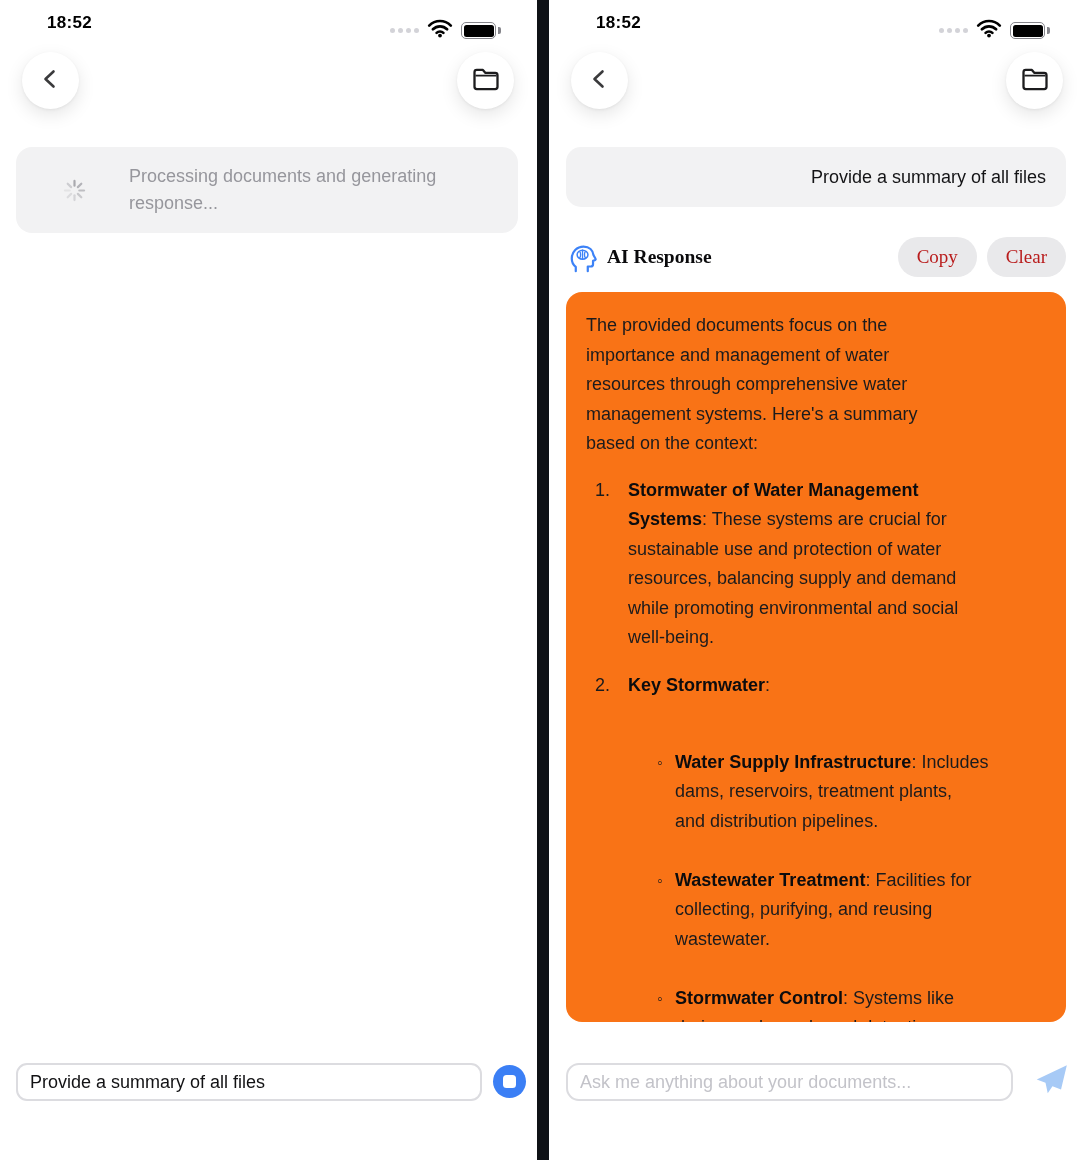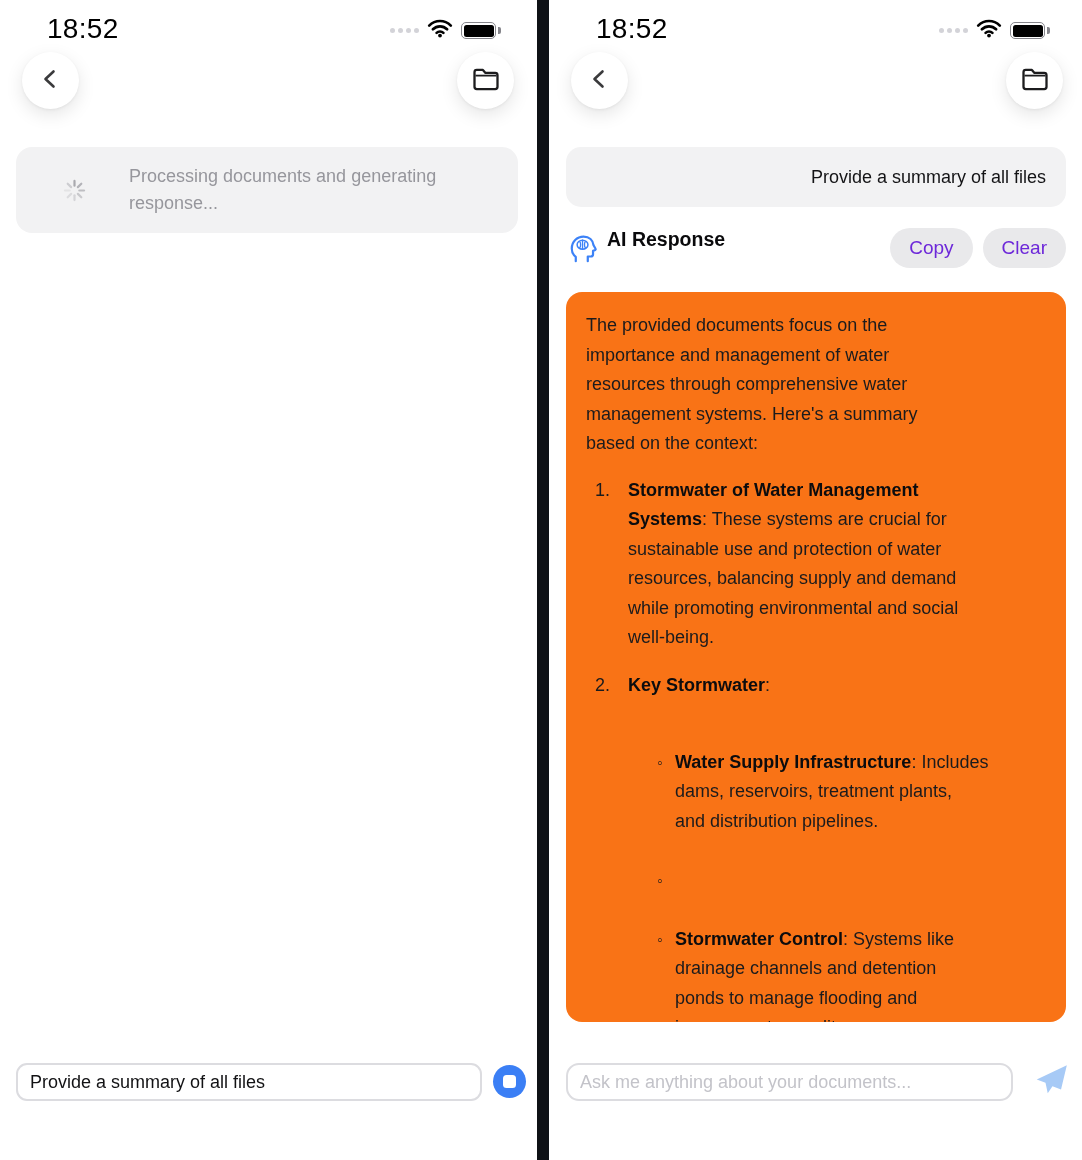--- a/index.html
+++ b/index.html
@@ -4,21 +4,21 @@
 <style>
   html,body{margin:0;padding:0;background:#fff;}
   .canvas{position:relative;width:1082px;height:1160px;overflow:hidden;
           font-family:"Liberation Sans",sans-serif;background:#fff;}
   .panel{position:absolute;top:0;height:1160px;background:#fff;}
   .panel-left{left:0;width:537px;}
   .panel-right{left:549px;width:533px;}
   .divider{position:absolute;left:537px;top:0;width:12px;height:1160px;background:#0e1116;}
 
   
-  .time{position:absolute;left:47px;top:13px;font-size:28px;font-weight:400;color:#000;letter-spacing:.3px;}
+  .time{position:absolute;left:47px;top:13px;font-size:17px;font-weight:700;color:#000;letter-spacing:.3px;}
   .status-icons{position:absolute;left:390px;top:19px;display:flex;align-items:center;gap:8px;}
   .dots{display:flex;gap:3px;align-items:center;}
   .dot{width:5px;height:5px;border-radius:50%;background:#d3d3d8;}
   .battery{position:relative;width:35px;height:17px;}
   .battery-shell{position:absolute;inset:0;border:1.5px solid #85858b;border-radius:5px;}
   .battery-fill{position:absolute;left:2.5px;top:2.5px;right:2.5px;bottom:2.5px;background:#000;border-radius:2.5px;}
   .battery-nub{position:absolute;right:-4.5px;top:5px;width:3px;height:7px;background:#85858b;border-radius:0 2px 2px 0;}
 
   
   .circle-btn{position:absolute;top:52px;width:57px;height:57px;border-radius:50%;background:#fff;border:none;
@@ -43,24 +43,24 @@
   .stop-btn{position:absolute;left:493px;top:1065px;width:33px;height:33px;border-radius:50%;background:#3b7ff5;
             border:none;display:flex;align-items:center;justify-content:center;cursor:pointer;padding:0;}
   .stop-square{width:13px;height:13px;border-radius:3.5px;background:#fff;}
   .send-btn{position:absolute;left:481px;top:1061px;width:42px;height:42px;border:none;background:transparent;
             display:flex;align-items:center;justify-content:center;cursor:pointer;padding:0;}
 
   
   .user-bubble{position:absolute;left:17px;top:147px;width:500px;height:60px;border-radius:15px;background:#f2f2f3;
                box-sizing:border-box;display:flex;align-items:center;justify-content:flex-end;
                padding-right:20px;font-size:18px;color:#141416;}
-  .ai-header{position:absolute;left:17px;top:228px;width:500px;height:41px;display:flex;align-items:flex-start;}
+  .ai-header{position:absolute;left:17px;top:236px;width:500px;height:41px;display:flex;align-items:center;font-family:Liberation Serif, serif;}
   .brain-icon{width:32px;height:38px;flex:none;}
   .ai-title{margin-left:9px;font-size:19.5px;font-weight:700;color:#0a0a0c;}
-  .pill{height:40px;border-radius:20px;background:#e9e9eb;color:#6d28d9;font-size:19px;border:none;
+  .pill{height:40px;border-radius:20px;background:#e9e9eb;color:#b91c1c;font-size:19px;border:none;
         padding:0 19px;font-family:inherit;cursor:pointer;}
   .pill-copy{margin-left:auto;}
   .pill-clear{margin-left:10px;}
 
   .ai-box{position:absolute;left:17px;top:292px;width:500px;height:730px;border-radius:16px;background:#f97316;
           box-sizing:border-box;padding:19px 20px;overflow:hidden;font-size:18px;line-height:29.5px;color:#1b1b1d;}
   .ai-box strong{font-weight:700;color:#0c0c0e;}
   .ai-intro{margin:0;white-space:pre-line;}
   .ai-list{list-style:none;margin:17px 0 0;padding:0;}
   .ai-item{display:flex;padding-left:9px;}
@@ -226,20 +226,23 @@
           <span class="ai-item-body"><strong>Key Stormwater</strong><span>:</span>
             <ul class="sub-list">
               <li class="sub-item">
                 <span class="sub-bullet">◦</span>
                 <span class="sub-body"><strong>Water Supply Infrastructure</strong><span>: Includes
 dams, reservoirs, treatment plants,
 and distribution pipelines.</span></span>
               </li>
               <li class="sub-item">
                 <span class="sub-bullet">◦</span>
+                <span class="sub-body"><strong>Wastewater Treatment</strong><span>: Facilities for
+collecting, purifying, and reusing
+wastewater.</span></span>
               </li>
               <li class="sub-item">
                 <span class="sub-bullet">◦</span>
                 <span class="sub-body"><strong>Stormwater Control</strong><span>: Systems like
 drainage channels and detention
 ponds to manage flooding and
 improve water quality.</span></span>
               </li>
               
             </ul>

